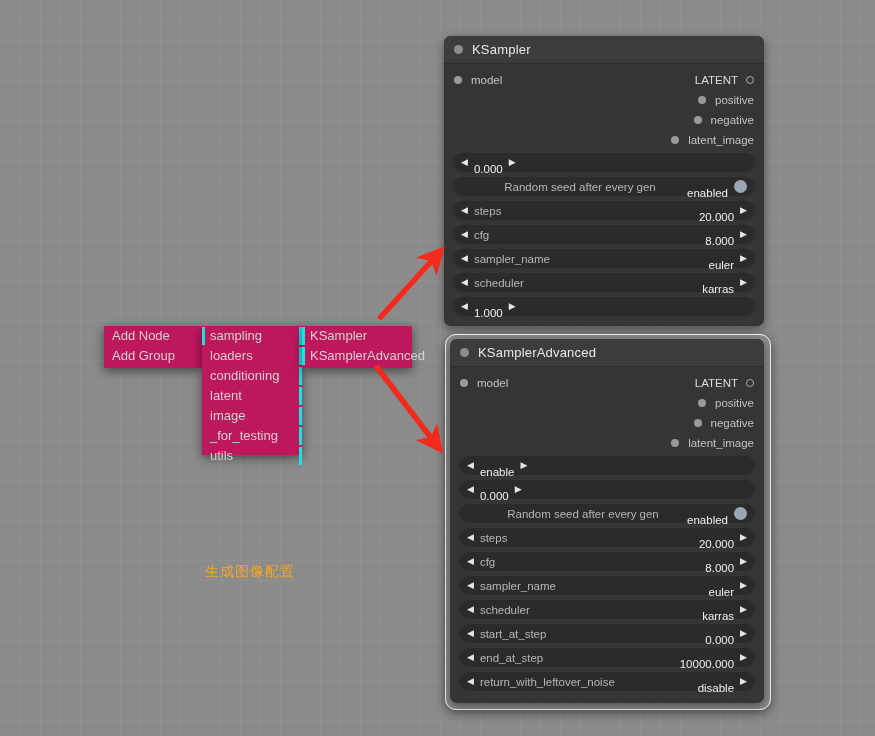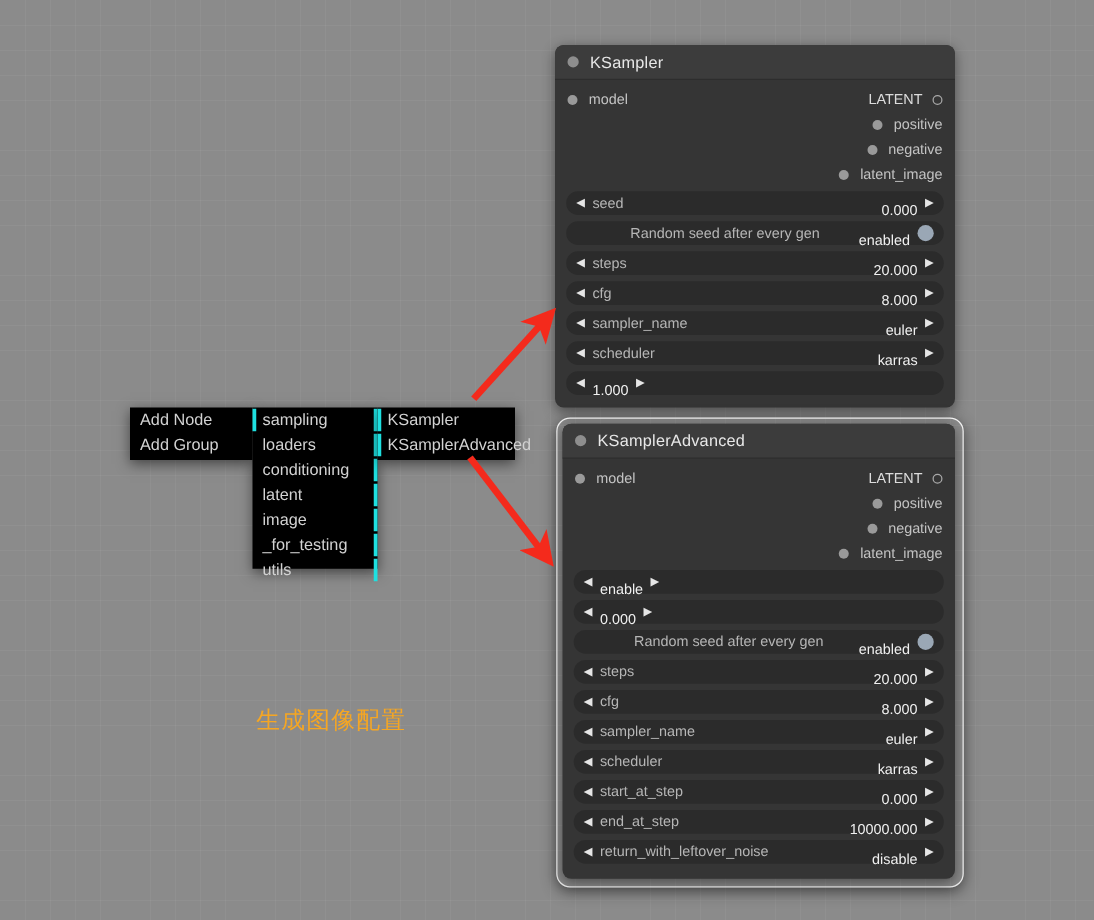--- a/index.html
+++ b/index.html
@@ -150,21 +150,21 @@
     width: 13px; height: 13px;
     border-radius: 50%;
     background: #9aa7b5;
     margin-left: 6px;
     flex: 0 0 auto;
   }
 
   
   .menu {
     position: absolute;
-    background: #000000;
+    background: #be185d;
     box-shadow: 0 3px 10px rgba(0,0,0,0.5);
   }
   .menu-item {
     position: relative;
     color: #d2d2d2;
     font-size: 13px;
     line-height: 20px;
     height: 20px;
     padding: 0 8px;
     white-space: nowrap;
@@ -182,21 +182,21 @@
     position: absolute;
     left: 0; top: 1px;
     width: 3px; height: 18px;
     background: #1ee0e0;
   }
 
   
   .cn-label {
     position: absolute;
     color: #f5a623;
-    font-size: 19px;
+    font-size: 14px;
     font-family: "DejaVu Sans", sans-serif;
     letter-spacing: 1px;
     white-space: nowrap;
   }
   #arrow-layer {
     position: absolute;
     inset: 0;
     pointer-events: none;
   }
 </style>
@@ -226,21 +226,20 @@
       <span class="slot-label">negative</span>
     </div>
     <div class="slot-row">
       <span class="slot-dot-in"></span>
       <span class="slot-label">latent_image</span>
     </div>
 
     <div class="widgets">
       <div class="widget">
         <span class="arrow left">◀</span>
-        <span class="wname">seed</span>
         <span class="wval">0.000</span>
         <span class="arrow right">▶</span>
       </div>
       <div class="widget toggle">
         <span class="wname">Random seed after every gen</span>
         <span class="wval">enabled</span>
         <span class="knob"></span>
       </div>
       <div class="widget">
         <span class="arrow left">◀</span>

